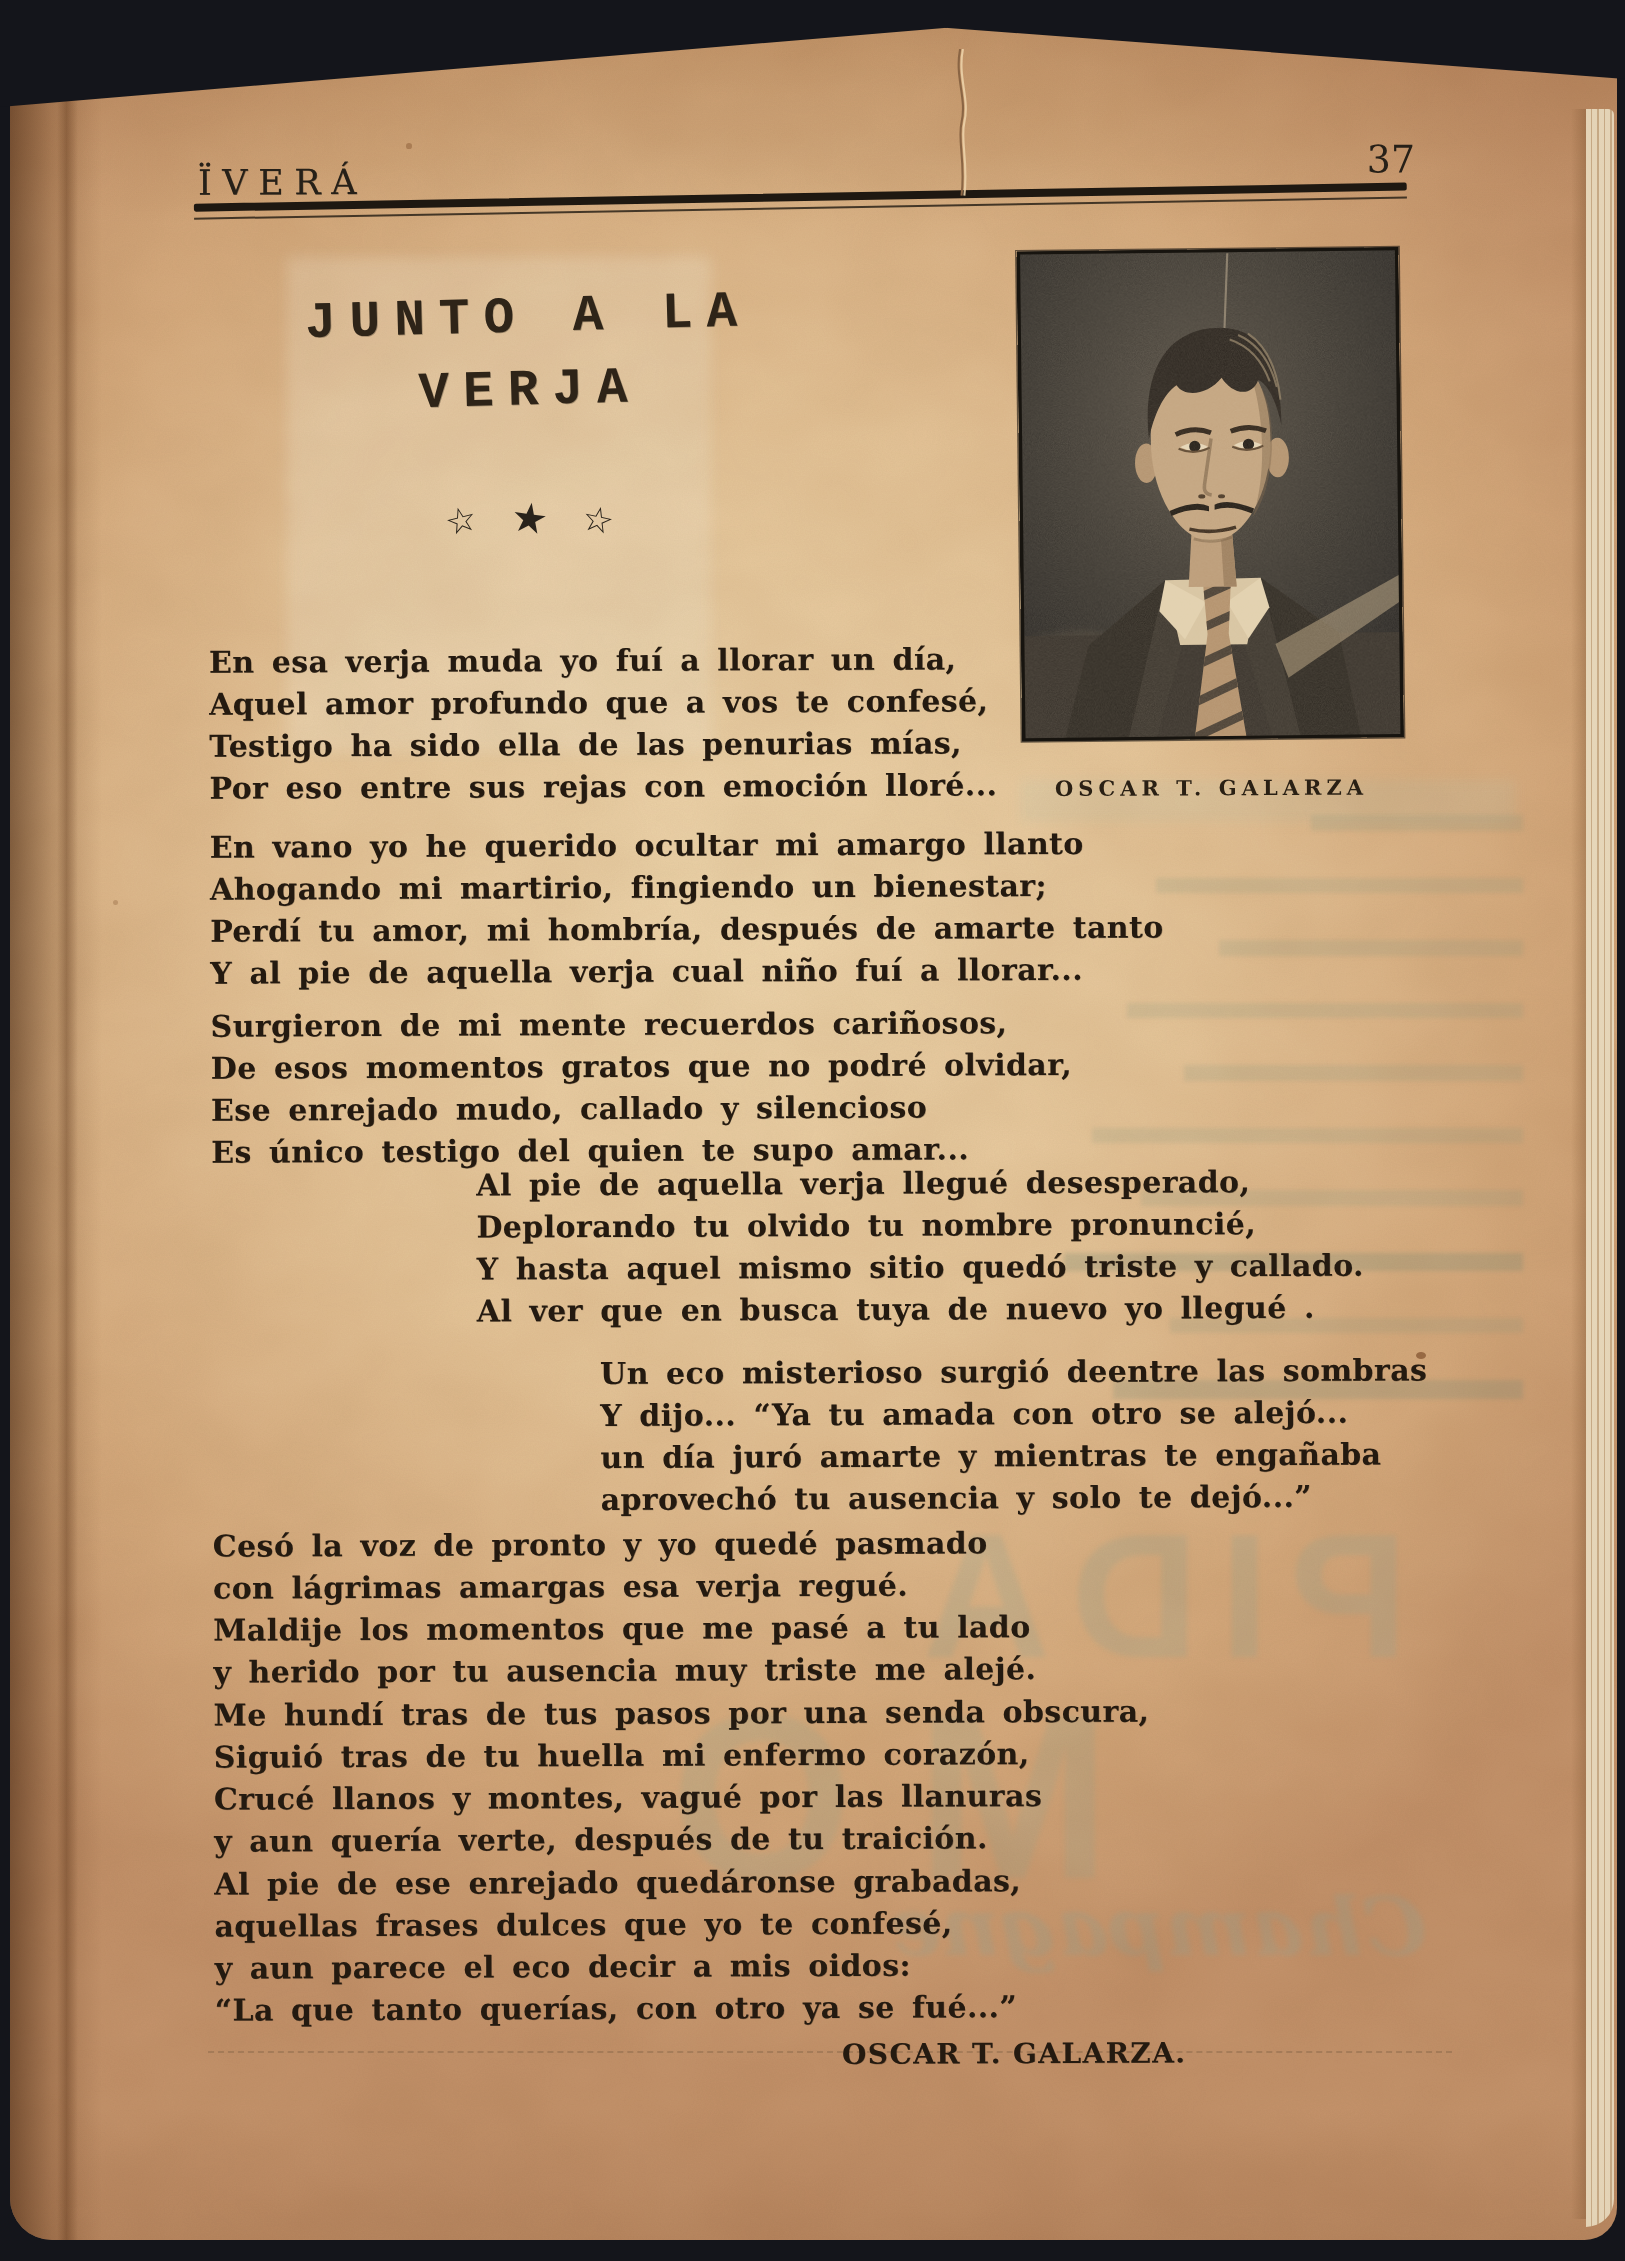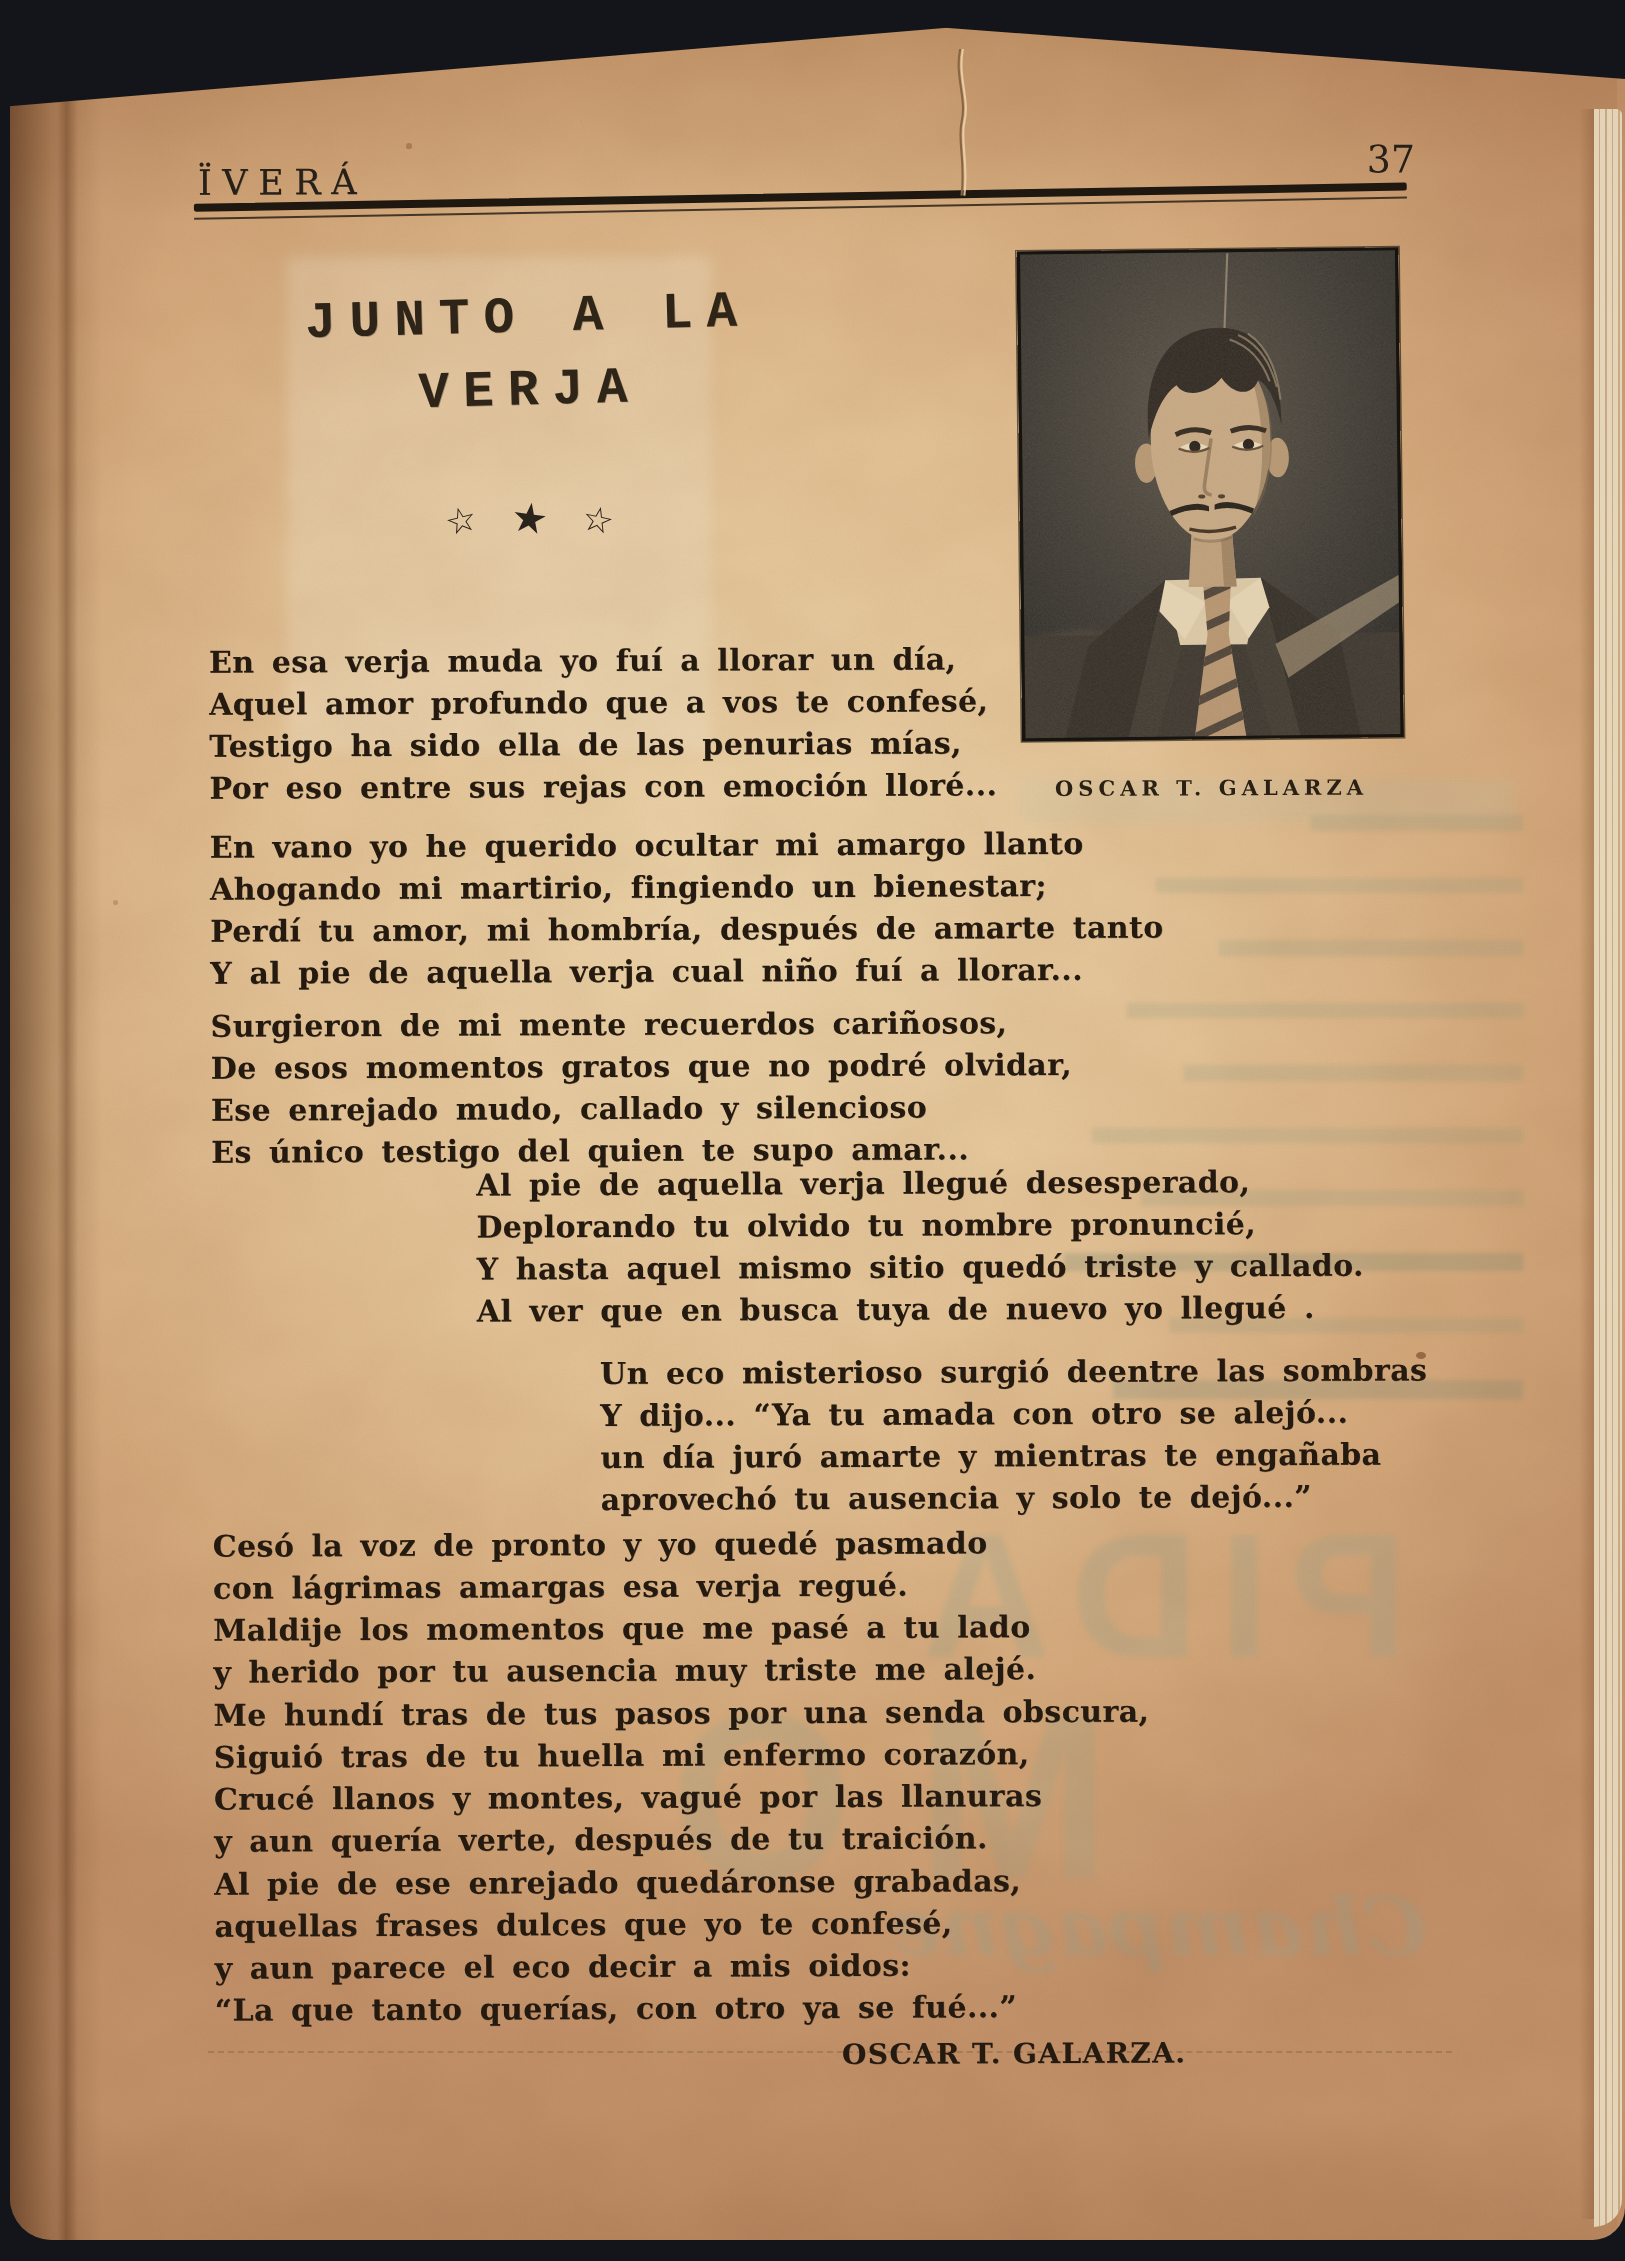--- a/index.html
+++ b/index.html
@@ -2,21 +2,21 @@
 <html style="font-size:11.3px"><head>
 <meta charset="utf-8">
 <style>
   html,body{margin:0;padding:0;background:#131419;}
   .stage{position:relative;width:1625px;height:2261px;background:#14151b;overflow:hidden;
          font-family:"DejaVu Serif",serif;}
   
   .paper{position:absolute;left:10px;top:24px;width:1607px;height:2216px;
          background:
            radial-gradient(ellipse 68% 52% at 45% 40%, #efd7ae 0%, #e6c69a 42%, #d6ab7e 75%, #c5946c 100%);
-         border-radius:4.2px 7px 32.5px 42px;overflow:hidden;padding-left:8px;}
+         border-radius:4.2px 7px 32.5px 42px;overflow:hidden;}
   .paper::before{content:"";position:absolute;inset:0;
          background:linear-gradient(180deg, rgba(150,100,60,.28) 0%, rgba(150,100,60,0) 9%),
                     linear-gradient(0deg, rgba(140,90,55,.20) 0%, rgba(140,90,55,0) 6%);}
   .binding-shadow{position:absolute;left:0;top:0;bottom:0;width:92px;
          background:linear-gradient(90deg, rgba(62,31,10,.55) 0%, rgba(90,50,22,.25) 45%, rgba(90,50,22,0) 100%);}
   .binding-crease{position:absolute;left:47px;top:0;bottom:0;width:21px;
          background:linear-gradient(90deg, rgba(80,42,16,0) 0%, rgba(80,42,16,.34) 45%, rgba(80,42,16,0) 100%);}
   .edge-stack{position:absolute;right:2.8px;top:85px;bottom:12.7px;width:28px;border-radius:0 5.7px 28px 0;
          background:repeating-linear-gradient(90deg,#e9dcc0 0 5px,#c7ac88 5px 6.4px);opacity:.9;}
   .edge-stack-shade{position:absolute;right:31px;top:85px;bottom:21px;width:15.5px;

